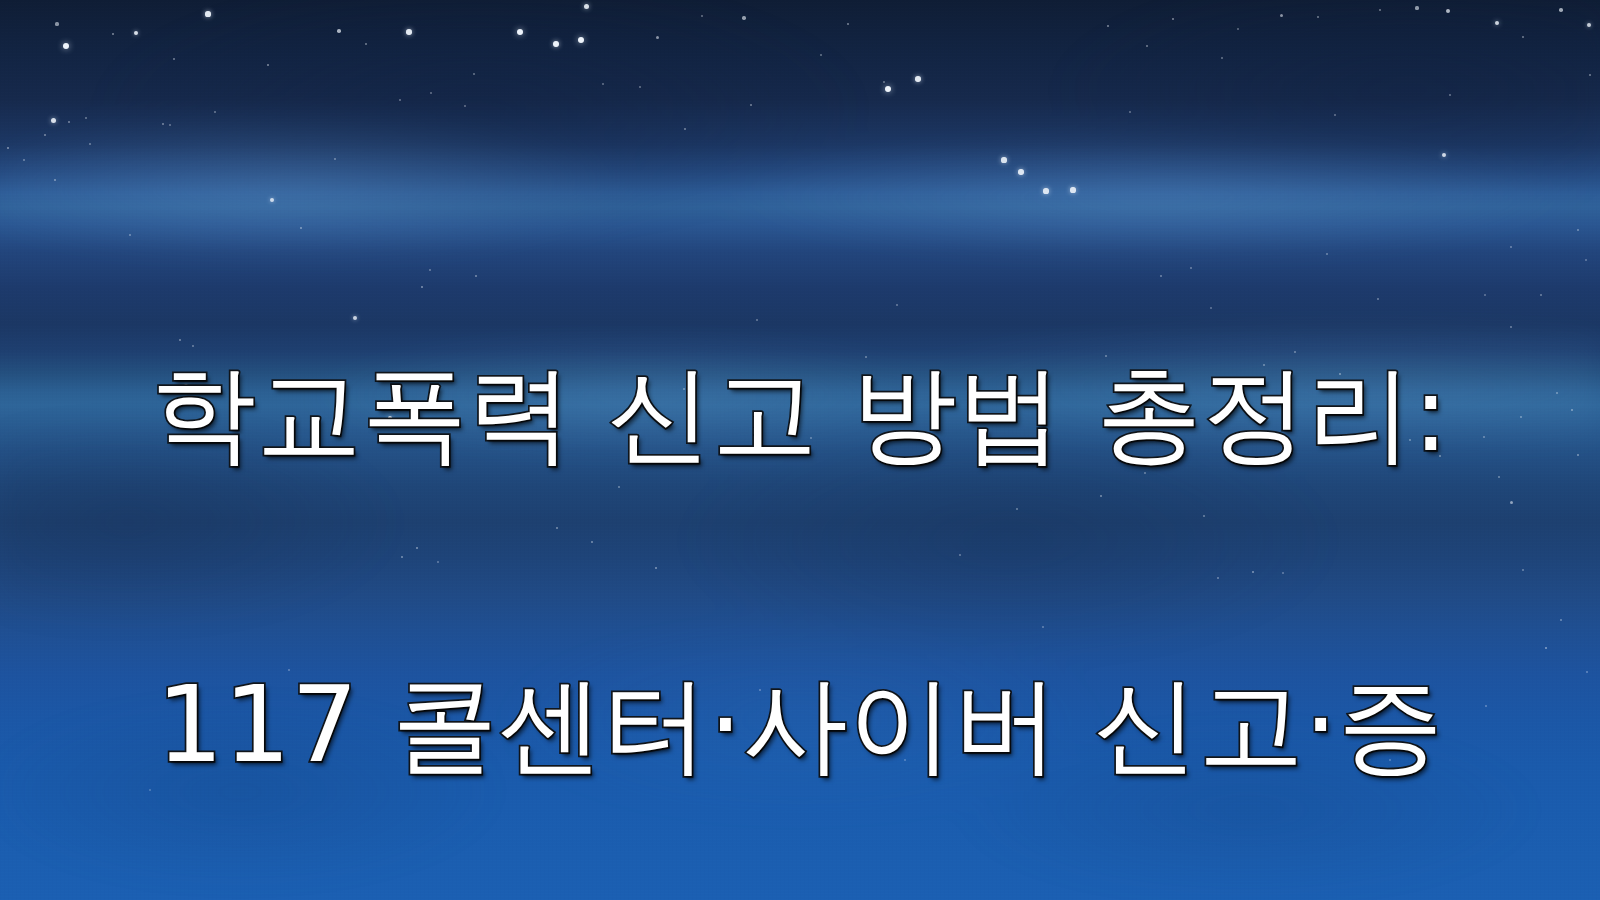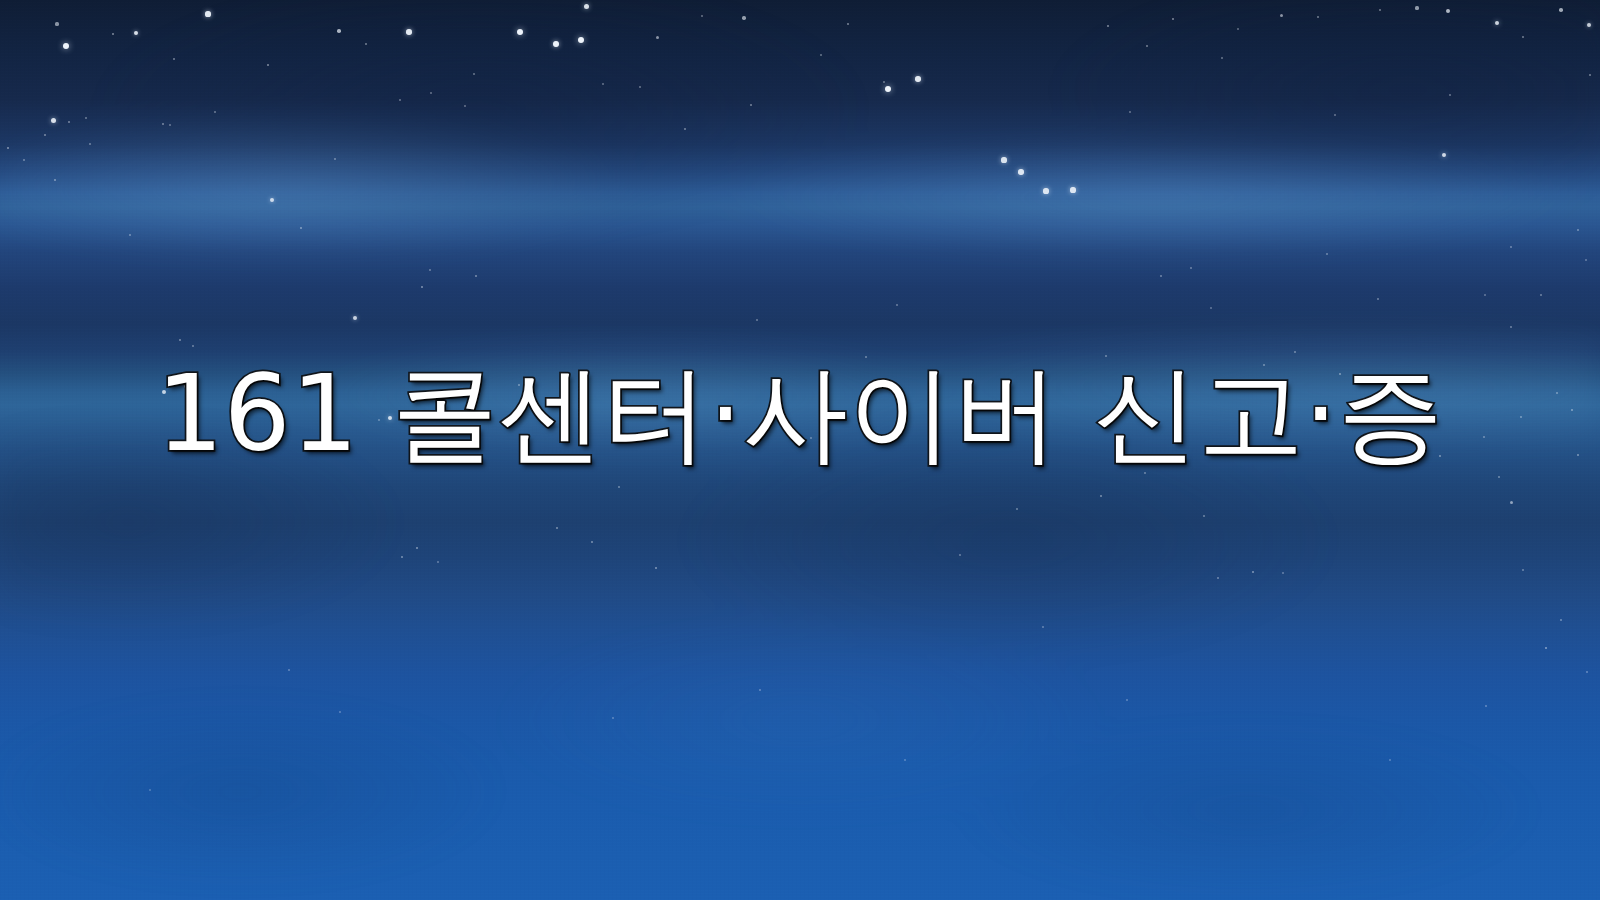--- a/index.html
+++ b/index.html
@@ -255,17 +255,18 @@
       <div class="star" style="left: 339px; top: 711px; width: 2px; height: 2px; opacity: 0.32; background: rgb(238, 244, 251);"></div>
       <div class="star" style="left: 612px; top: 717px; width: 2px; height: 2px; opacity: 0.32; background: rgb(238, 244, 251);"></div>
       <div class="star" style="left: 758.9px; top: 688.9px; width: 2.2px; height: 2.2px; opacity: 0.35; background: rgb(238, 244, 251);"></div>
       <div class="star" style="left: 904px; top: 759px; width: 2px; height: 2px; opacity: 0.3; background: rgb(238, 244, 251);"></div>
       <div class="star" style="left: 1126px; top: 699px; width: 2px; height: 2px; opacity: 0.32; background: rgb(238, 244, 251);"></div>
       <div class="star" style="left: 149px; top: 789px; width: 2px; height: 2px; opacity: 0.28; background: rgb(238, 244, 251);"></div>
       <div class="star" style="left: 1389px; top: 759px; width: 2px; height: 2px; opacity: 0.3; background: rgb(238, 244, 251);"></div>
     </div>
 
   <div class="headline">
-    <span class="ln">161 콜센터·사이버 신고·증</span>
+    <span class="ln">학교폭력 신고 방법 총정리:</span>
+    <span class="ln">117 콜센터·사이버 신고·증</span>
     
   </div>
 
 </div>
 
 </body></html>

